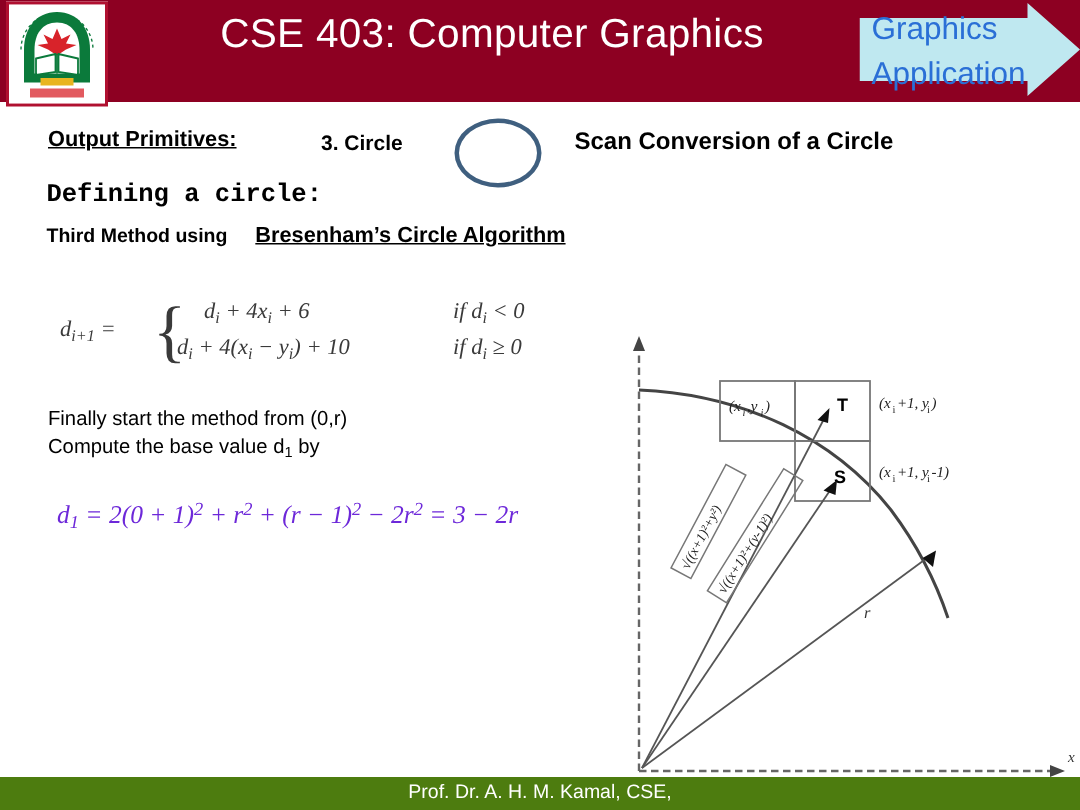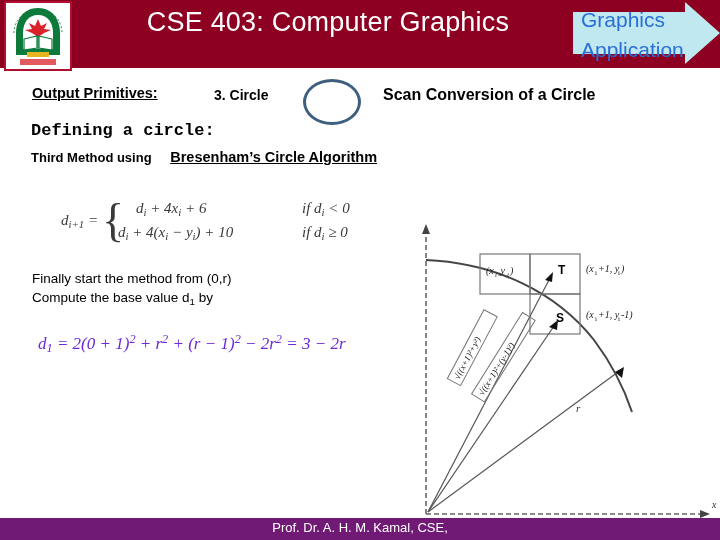--- a/index.html
+++ b/index.html
@@ -118,21 +118,20 @@
     left: 40px; top: 196px;
     width: 390px; height: 62px;
     color: #3a3a3a;
     font-family: "Liberation Serif", serif;
     font-style: italic;
     font-size: 15px;
   }
   #eq1-lhs {
     position: absolute; left: 0px; top: 16px;
     font-size: 15px;
-    margin-left: 21px;
   }
   #eq1-brace {
     position: absolute; left: 62px; top: 2px;
     font-size: 46px;
     font-style: normal;
     line-height: 1;
     color: #3a3a3a;
   }
   #eq1-row1 { position: absolute; left: 96px; top: 4px; }
   #eq1-row2 { position: absolute; left: 78px; top: 28px; }
@@ -167,21 +166,21 @@
     left: 406px; top: 222px;
     width: 314px; height: 296px;
   }
   #circle-diagram svg { display: block; }
 
   
   #footer-bar {
     position: absolute;
     left: 0; bottom: 0;
     width: 720px; height: 22px;
-    background: #701a75;
+    background: #4d7c0f;
   }
   #footer-text {
     position: absolute;
     left: 0; top: 2px;
     width: 720px;
     text-align: center;
     color: #ffffff;
     font-size: 13px;
     white-space: nowrap;
   }

